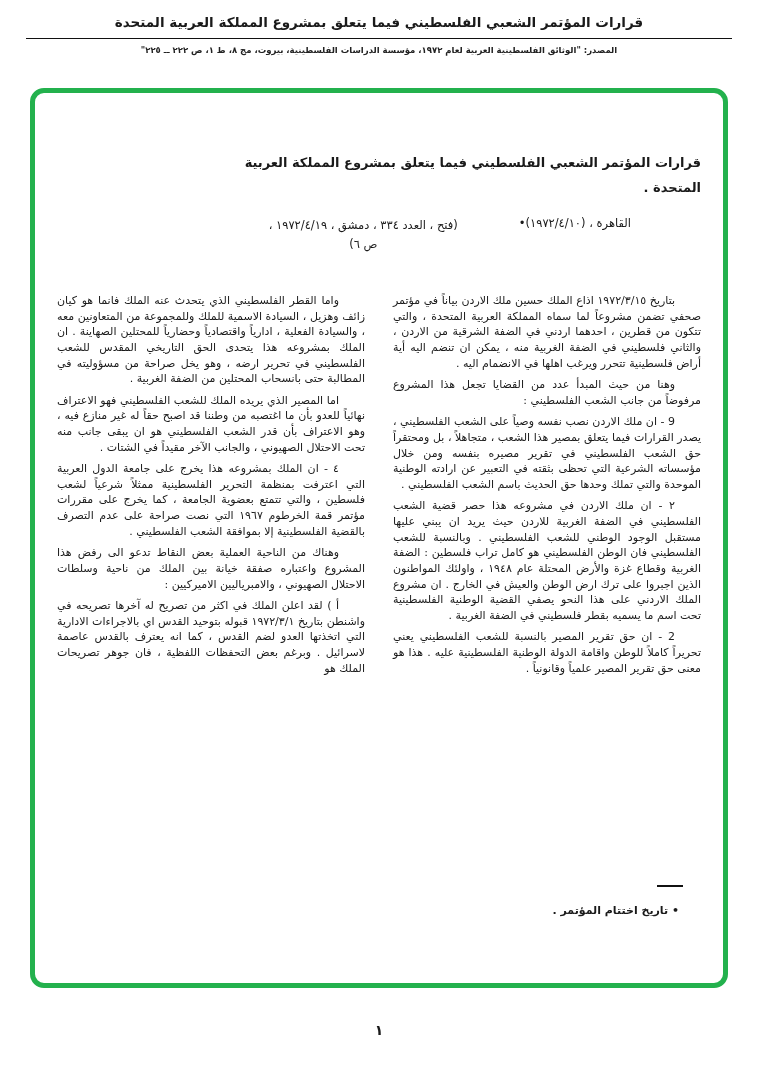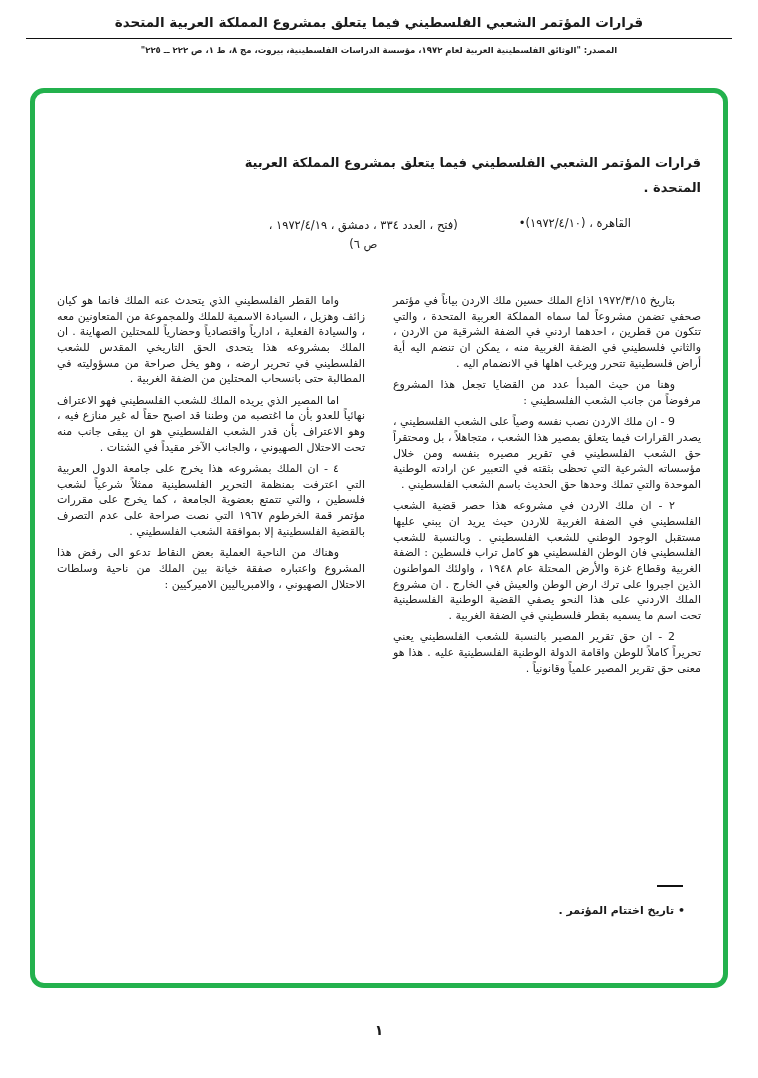--- a/index.html
+++ b/index.html
@@ -95,21 +95,21 @@
     position: absolute;
     bottom: 96px;
     right: 40px;
     width: 26px;
     height: 2px;
     background: #111;
   }
   .footnote {
     position: absolute;
     bottom: 66px;
-    right: 38px;
+    right: 44px;
     font-size: 11px;
     font-weight: bold;
   }
   
   .page-number {
     position: absolute;
     top: 1022px;
     left: 0;
     width: 100%;
     text-align: center;
@@ -141,20 +141,21 @@
       <p>وهنا من حيث المبدأ عدد من القضايا تجعل هذا المشروع مرفوضاً من جانب الشعب الفلسطيني :</p>
       <p>9 - ان ملك الاردن نصب نفسه وصياً على الشعب الفلسطيني ، يصدر القرارات فيما يتعلق بمصير هذا الشعب ، متجاهلاً ، بل ومحتقراً حق الشعب الفلسطيني في تقرير مصيره بنفسه ومن خلال مؤسساته الشرعية التي تحظى بثقته في التعبير عن ارادته الوطنية الموحدة والتي تملك وحدها حق الحديث باسم الشعب الفلسطيني .</p>
       <p>٢ - ان ملك الاردن في مشروعه هذا حصر قضية الشعب الفلسطيني في الضفة الغربية للاردن حيث يريد ان يبني عليها مستقبل الوجود الوطني للشعب الفلسطيني . وبالنسبة للشعب الفلسطيني فان الوطن الفلسطيني هو كامل تراب فلسطين : الضفة الغربية وقطاع غزة والأرض المحتلة عام ١٩٤٨ ، واولئك المواطنون الذين اجبروا على ترك ارض الوطن والعيش في الخارج . ان مشروع الملك الاردني على هذا النحو يصفي القضية الوطنية الفلسطينية تحت اسم ما يسميه بقطر فلسطيني في الضفة الغربية .</p>
       <p>2 - ان حق تقرير المصير بالنسبة للشعب الفلسطيني يعني تحريراً كاملاً للوطن واقامة الدولة الوطنية الفلسطينية عليه . هذا هو معنى حق تقرير المصير علمياً وقانونياً .</p>
     </div>
     <div class="col">
       <p>واما القطر الفلسطيني الذي يتحدث عنه الملك فانما هو كيان زائف وهزيل ، السيادة الاسمية للملك وللمجموعة من المتعاونين معه ، والسيادة الفعلية ، ادارياً واقتصادياً وحضارياً للمحتلين الصهاينة . ان الملك بمشروعه هذا يتحدى الحق التاريخي المقدس للشعب الفلسطيني في تحرير ارضه ، وهو يخل صراحة من مسؤوليته في المطالبة حتى بانسحاب المحتلين من الضفة الغربية .</p>
       <p>اما المصير الذي يريده الملك للشعب الفلسطيني فهو الاعتراف نهائياً للعدو بأن ما اغتصبه من وطننا قد اصبح حقاً له غير منازع فيه ، وهو الاعتراف بأن قدر الشعب الفلسطيني هو ان يبقى جانب منه تحت الاحتلال الصهيوني ، والجانب الآخر مقيداً في الشتات .</p>
       <p>٤ - ان الملك بمشروعه هذا يخرج على جامعة الدول العربية التي اعترفت بمنظمة التحرير الفلسطينية ممثلاً شرعياً لشعب فلسطين ، والتي تتمتع بعضوية الجامعة ، كما يخرج على مقررات مؤتمر قمة الخرطوم ١٩٦٧ التي نصت صراحة على عدم التصرف بالقضية الفلسطينية إلا بموافقة الشعب الفلسطيني .</p>
       <p>وهناك من الناحية العملية بعض النقاط تدعو الى رفض هذا المشروع واعتباره صفقة خيانة بين الملك من ناحية وسلطات الاحتلال الصهيوني ، والامبرياليين الاميركيين :</p>
+      <p>أ ) لقد اعلن الملك في اكثر من تصريح له آخرها تصريحه في واشنطن بتاريخ ١٩٧٢/٣/١ قبوله بتوحيد القدس اي بالاجراءات الادارية التي اتخذتها العدو لضم القدس ، كما انه يعترف بالقدس عاصمة لاسرائيل . وبرغم بعض التحفظات اللفظية ، فان جوهر تصريحات الملك هو</p>
     </div>
   </div>
 
   <div class="footnote-sep"></div>
   <div class="footnote">•  تاريخ اختتام المؤتمر .</div>
 
 </div>
 
 <div class="page-number">١</div>
 

